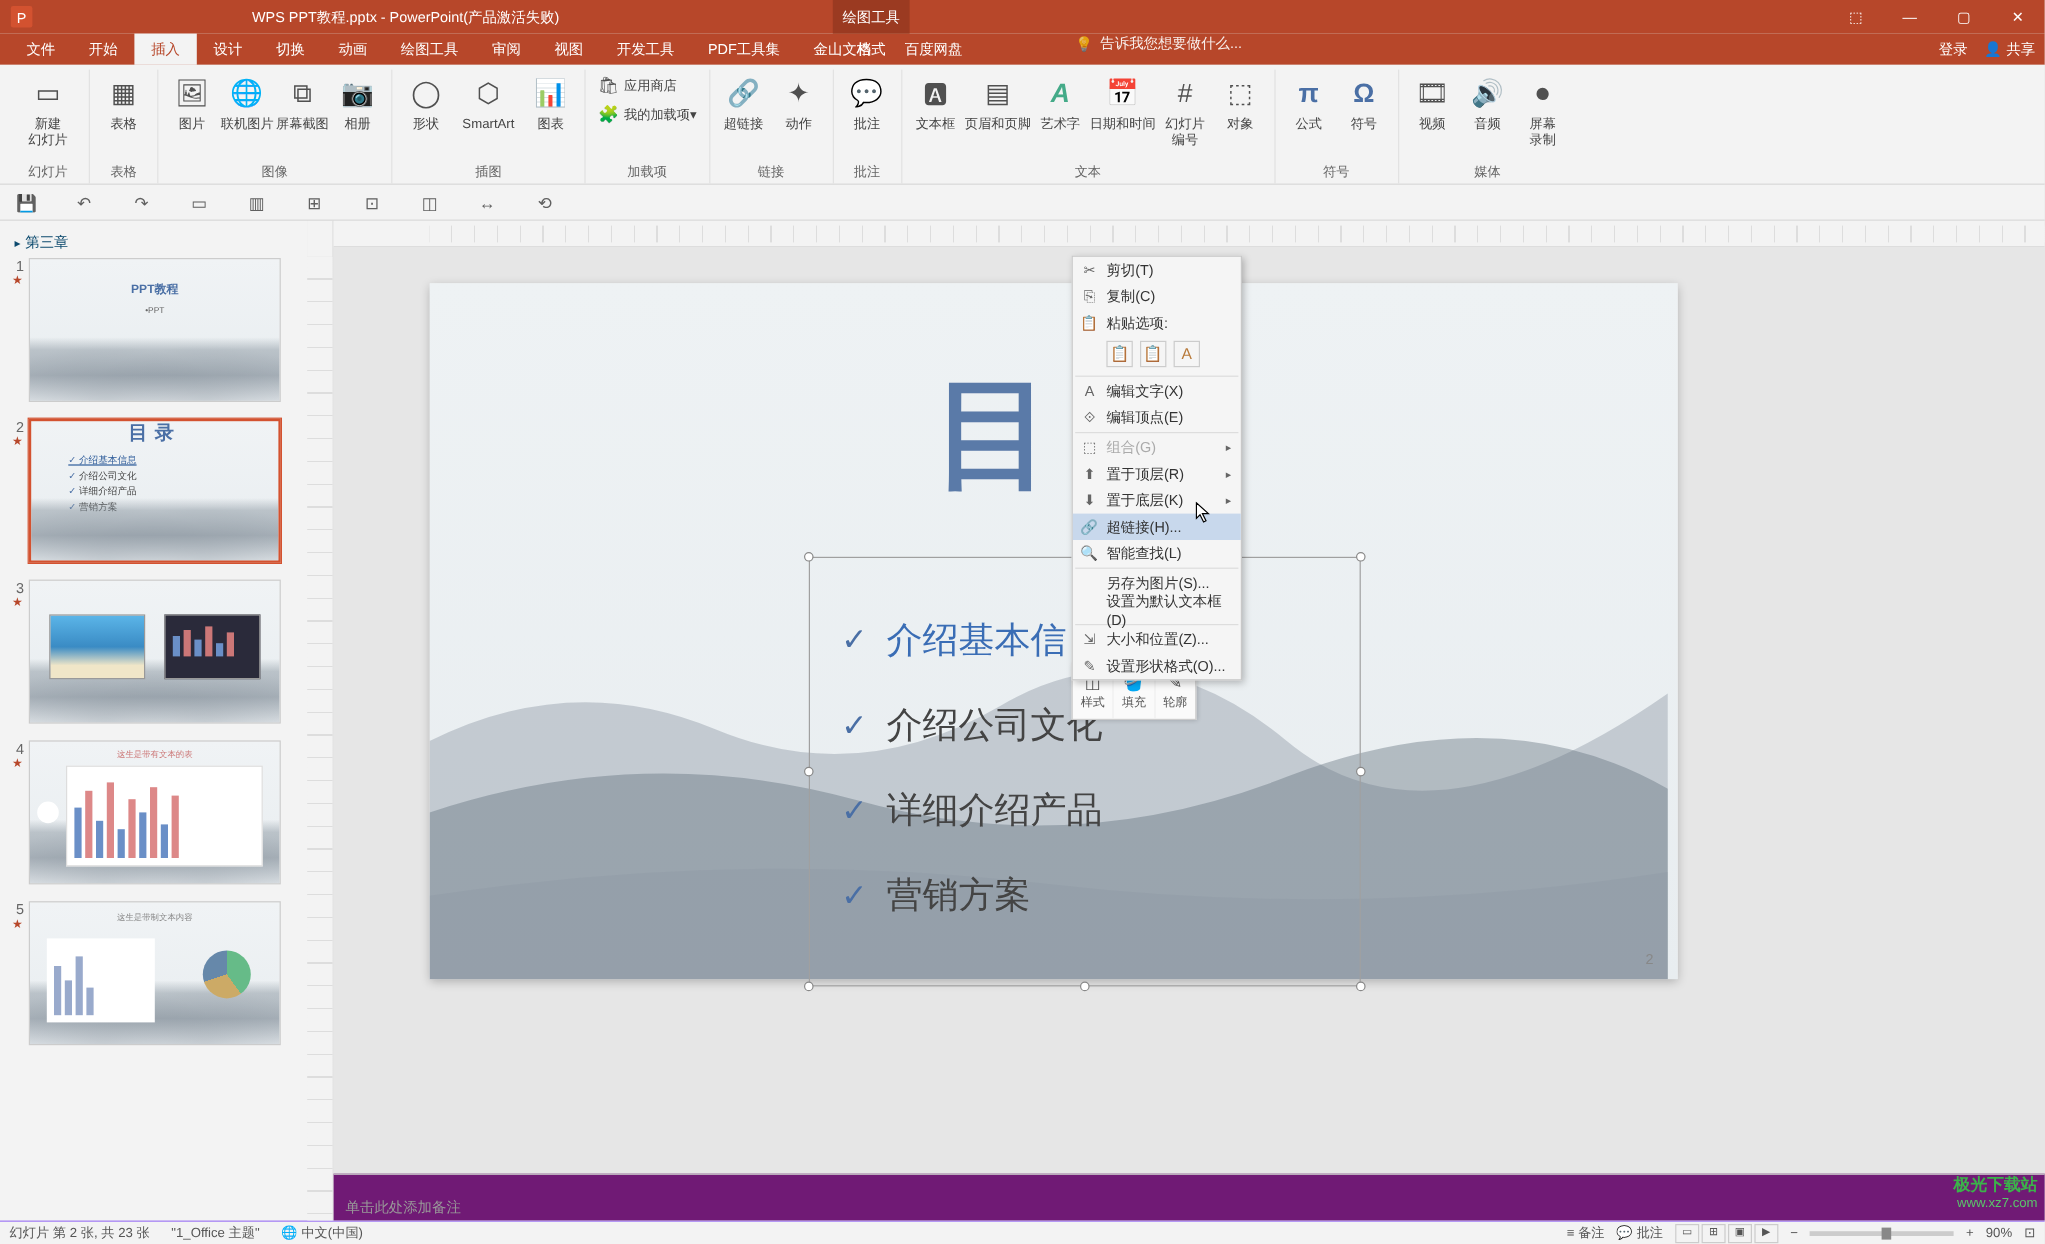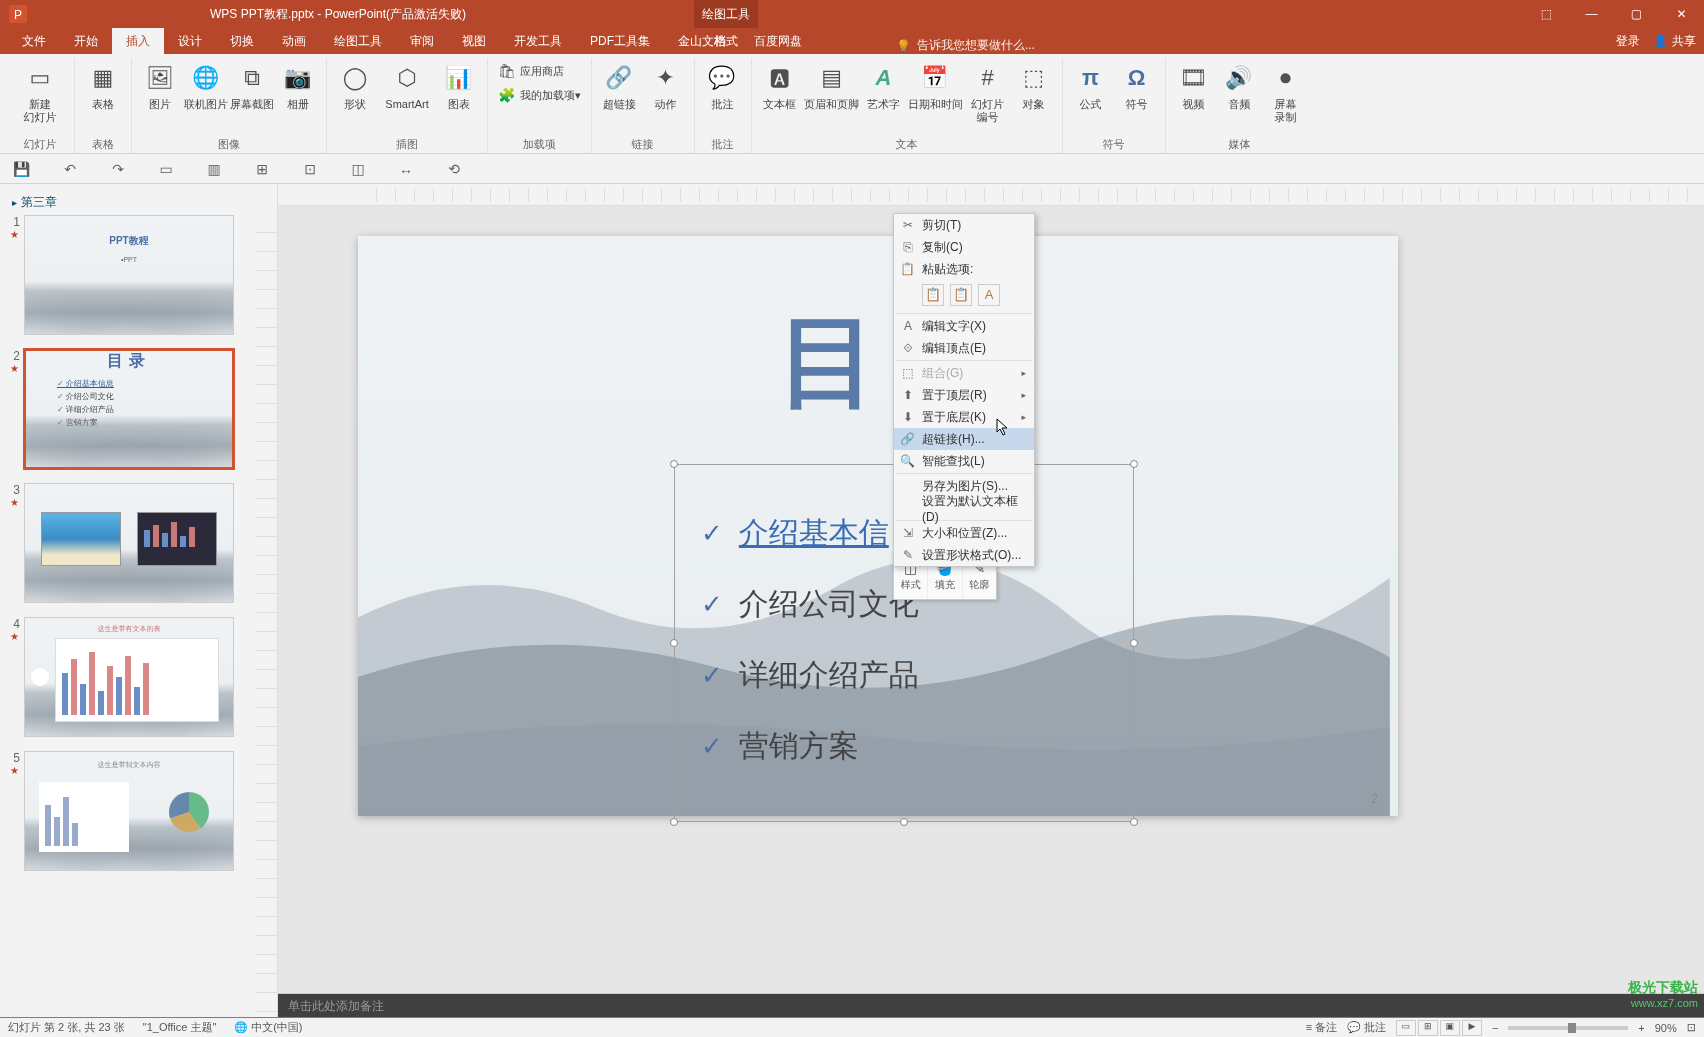--- a/index.html
+++ b/index.html
@@ -3,21 +3,21 @@
 <meta charset="utf-8">
 <style>
 *{margin:0;padding:0;box-sizing:border-box;font-family:"Microsoft YaHei",sans-serif;-webkit-user-select:none;user-select:none}
 body{background:#e6e6e6;overflow:hidden;width:1704px;height:1037px;position:relative}
 .titlebar{height:28px;background:#b7472a;display:flex;align-items:center;color:#fff;font-size:12px}
 .titlebar .icon-app{width:24px;height:24px;margin-left:6px;margin-right:180px}
 .titlebar .title-text{flex:0 0 auto}
 .titlebar .context-tab{position:absolute;left:694px;top:0;width:64px;height:28px;background:#9b3a21;text-align:center;line-height:28px;font-size:12px}
 .titlebar .win-controls{position:absolute;right:0;top:0;display:flex}
 .titlebar .win-controls .wc{width:45px;height:28px;text-align:center;line-height:28px;font-size:12px}
-.ribbon-tabs{height:26px;background:#b7472a;display:flex;align-items:flex-end;color:#fff;font-size:12px;padding-left:8px}
+.ribbon-tabs{height:26px;background:#b7472a;display:flex;align-items:flex-start;color:#fff;font-size:12px;padding-left:8px}
 .ribbon-tabs .tab{padding:0 14px;height:26px;line-height:26px;cursor:pointer}
 .ribbon-tabs .tab.active{background:#f3f3f3;color:#b7472a}
 .ribbon-tabs .context-format{position:absolute;left:694px;top:28px;width:64px;text-align:center}
 .ribbon-tabs .tell-me{margin-left:80px;opacity:.9;display:flex;align-items:center}
 .ribbon-tabs .tell-me .bulb{margin-right:6px;opacity:.7}
 .ribbon-tabs .right-side{position:absolute;right:8px;top:28px;display:flex;gap:14px;height:26px;align-items:center}
 .ribbon{height:100px;background:#f3f3f3;border-bottom:1px solid #d4d4d4;display:flex;padding:4px 6px 0}
 .group{display:flex;flex-direction:column;align-items:center;padding:0 6px;border-right:1px solid #e2e2e2;position:relative}
 .group:last-child{border-right:none}
 .group .btns{display:flex;gap:2px;flex:1;align-items:flex-start}
@@ -69,22 +69,22 @@
 .slide .big-title{position:absolute;left:420px;top:60px;font-size:100px;font-weight:bold;color:#5a7aa8;letter-spacing:2px}
 .selbox{position:absolute;left:316px;top:228px;width:460px;height:358px;border:1px solid #a0a0a0}
 .selbox .handle{position:absolute;width:8px;height:8px;background:#fff;border:1px solid #888;border-radius:50%}
 .selbox .h-tl{left:-5px;top:-5px}.selbox .h-tr{right:-5px;top:-5px}.selbox .h-bl{left:-5px;bottom:-5px}.selbox .h-br{right:-5px;bottom:-5px}
 .selbox .h-t{left:50%;top:-5px;margin-left:-4px}.selbox .h-b{left:50%;bottom:-5px;margin-left:-4px}
 .selbox .h-l{left:-5px;top:50%;margin-top:-4px}.selbox .h-r{right:-5px;top:50%;margin-top:-4px}
 .selbox .rot{position:absolute;left:50%;top:-24px;margin-left:-7px;width:14px;height:14px;border:1px solid #888;border-radius:50%;background:#fff}
 .toc-body{padding:18px 26px}
 .toc-line{font-size:30px;color:#444;margin:30px 0;display:flex;align-items:center}
 .toc-line .ck{color:#4a6fa5;margin-right:16px;font-size:26px}
-.toc-line .lk{color:#3a6db5;text-decoration:underline}
-.notes{height:24px;background:#404040;border-top:1px solid #ccc;font-size:12px;color:#999;padding:4px 10px}
+.toc-line .lk{color:#3a6db5;}
+.notes{height:24px;background:#701a75;border-top:1px solid #ccc;font-size:12px;color:#999;padding:19px 10px}
 .statusbar{height:20px;background:#f3f3f3;border-top:1px solid #8b5cf6;display:flex;align-items:center;font-size:11px;color:#555;padding:0 8px}
 .statusbar .sb-item{margin-right:18px}
 .statusbar .sb-right{margin-left:auto;display:flex;align-items:center;gap:10px}
 .statusbar .view-btns{display:flex;gap:2px}
 .statusbar .vb{width:20px;height:16px;border:1px solid #ccc;font-size:9px;text-align:center}
 .statusbar .zoom-slider{width:120px;height:4px;background:#ccc;position:relative}
 .statusbar .zoom-slider .zh{position:absolute;left:50%;top:-3px;width:8px;height:10px;background:#888}
 .context-menu{position:absolute;left:893px;top:213px;width:142px;background:#f5f5f5;border:1px solid #c8c8c8;box-shadow:2px 2px 6px rgba(0,0,0,.25);font-size:12px;color:#333;z-index:100}
 .context-menu .cm-item{height:22px;display:flex;align-items:center;padding-left:28px;position:relative;cursor:pointer}
 .context-menu .cm-item.hover{background:#c8d8ec}

